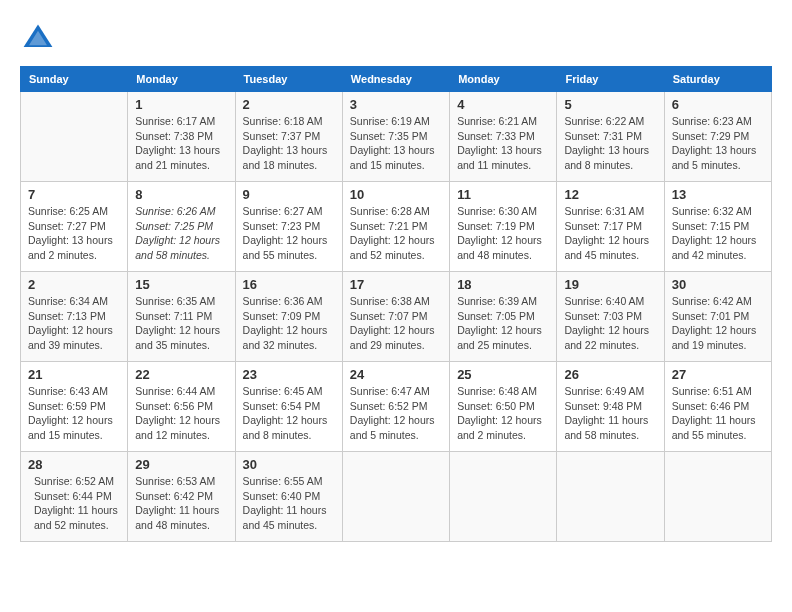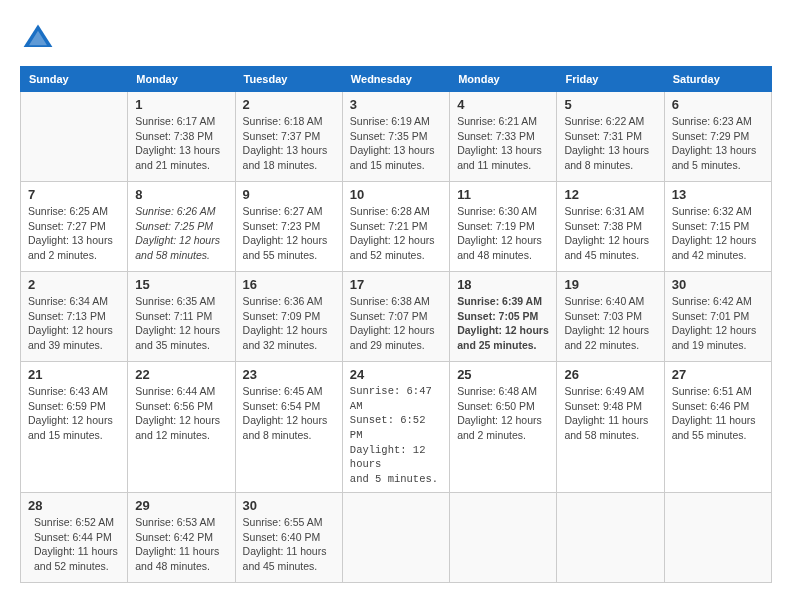--- a/index.html
+++ b/index.html
@@ -204,21 +204,21 @@
         <td>
           <div class="day-number">11</div>
           <div class="day-info" style="white-space: pre-line;">Sunrise: 6:30 AM
 Sunset: 7:19 PM
 Daylight: 12 hours
 and 48 minutes.</div>
         </td>
         <td>
           <div class="day-number">12</div>
           <div class="day-info" style="white-space: pre-line;">Sunrise: 6:31 AM
-Sunset: 7:38 PM
+Sunset: 7:17 PM
 Daylight: 12 hours
 and 45 minutes.</div>
         </td>
         <td>
           <div class="day-number">13</div>
           <div class="day-info" style="white-space: pre-line;">Sunrise: 6:32 AM
 Sunset: 7:15 PM
 Daylight: 12 hours
 and 42 minutes.</div>
         </td>
@@ -247,21 +247,21 @@
         </td>
         <td>
           <div class="day-number">17</div>
           <div class="day-info" style="white-space: pre-line;">Sunrise: 6:38 AM
 Sunset: 7:07 PM
 Daylight: 12 hours
 and 29 minutes.</div>
         </td>
         <td>
           <div class="day-number">18</div>
-          <div class="day-info" style="white-space: pre-line; font-weight: bold;">Sunrise: 6:39 AM
+          <div class="day-info" style="white-space: pre-line;">Sunrise: 6:39 AM
 Sunset: 7:05 PM
 Daylight: 12 hours
 and 25 minutes.</div>
         </td>
         <td>
           <div class="day-number">19</div>
           <div class="day-info" style="white-space: pre-line;">Sunrise: 6:40 AM
 Sunset: 7:03 PM
 Daylight: 12 hours
 and 22 minutes.</div>
@@ -291,21 +291,21 @@
         </td>
         <td>
           <div class="day-number">23</div>
           <div class="day-info" style="white-space: pre-line;">Sunrise: 6:45 AM
 Sunset: 6:54 PM
 Daylight: 12 hours
 and 8 minutes.</div>
         </td>
         <td>
           <div class="day-number">24</div>
-          <div class="day-info" style="white-space: pre-line; font-family: Liberation Mono, monospace;">Sunrise: 6:47 AM
+          <div class="day-info" style="white-space: pre-line;">Sunrise: 6:47 AM
 Sunset: 6:52 PM
 Daylight: 12 hours
 and 5 minutes.</div>
         </td>
         <td>
           <div class="day-number">25</div>
           <div class="day-info" style="white-space: pre-line;">Sunrise: 6:48 AM
 Sunset: 6:50 PM
 Daylight: 12 hours
 and 2 minutes.</div>

